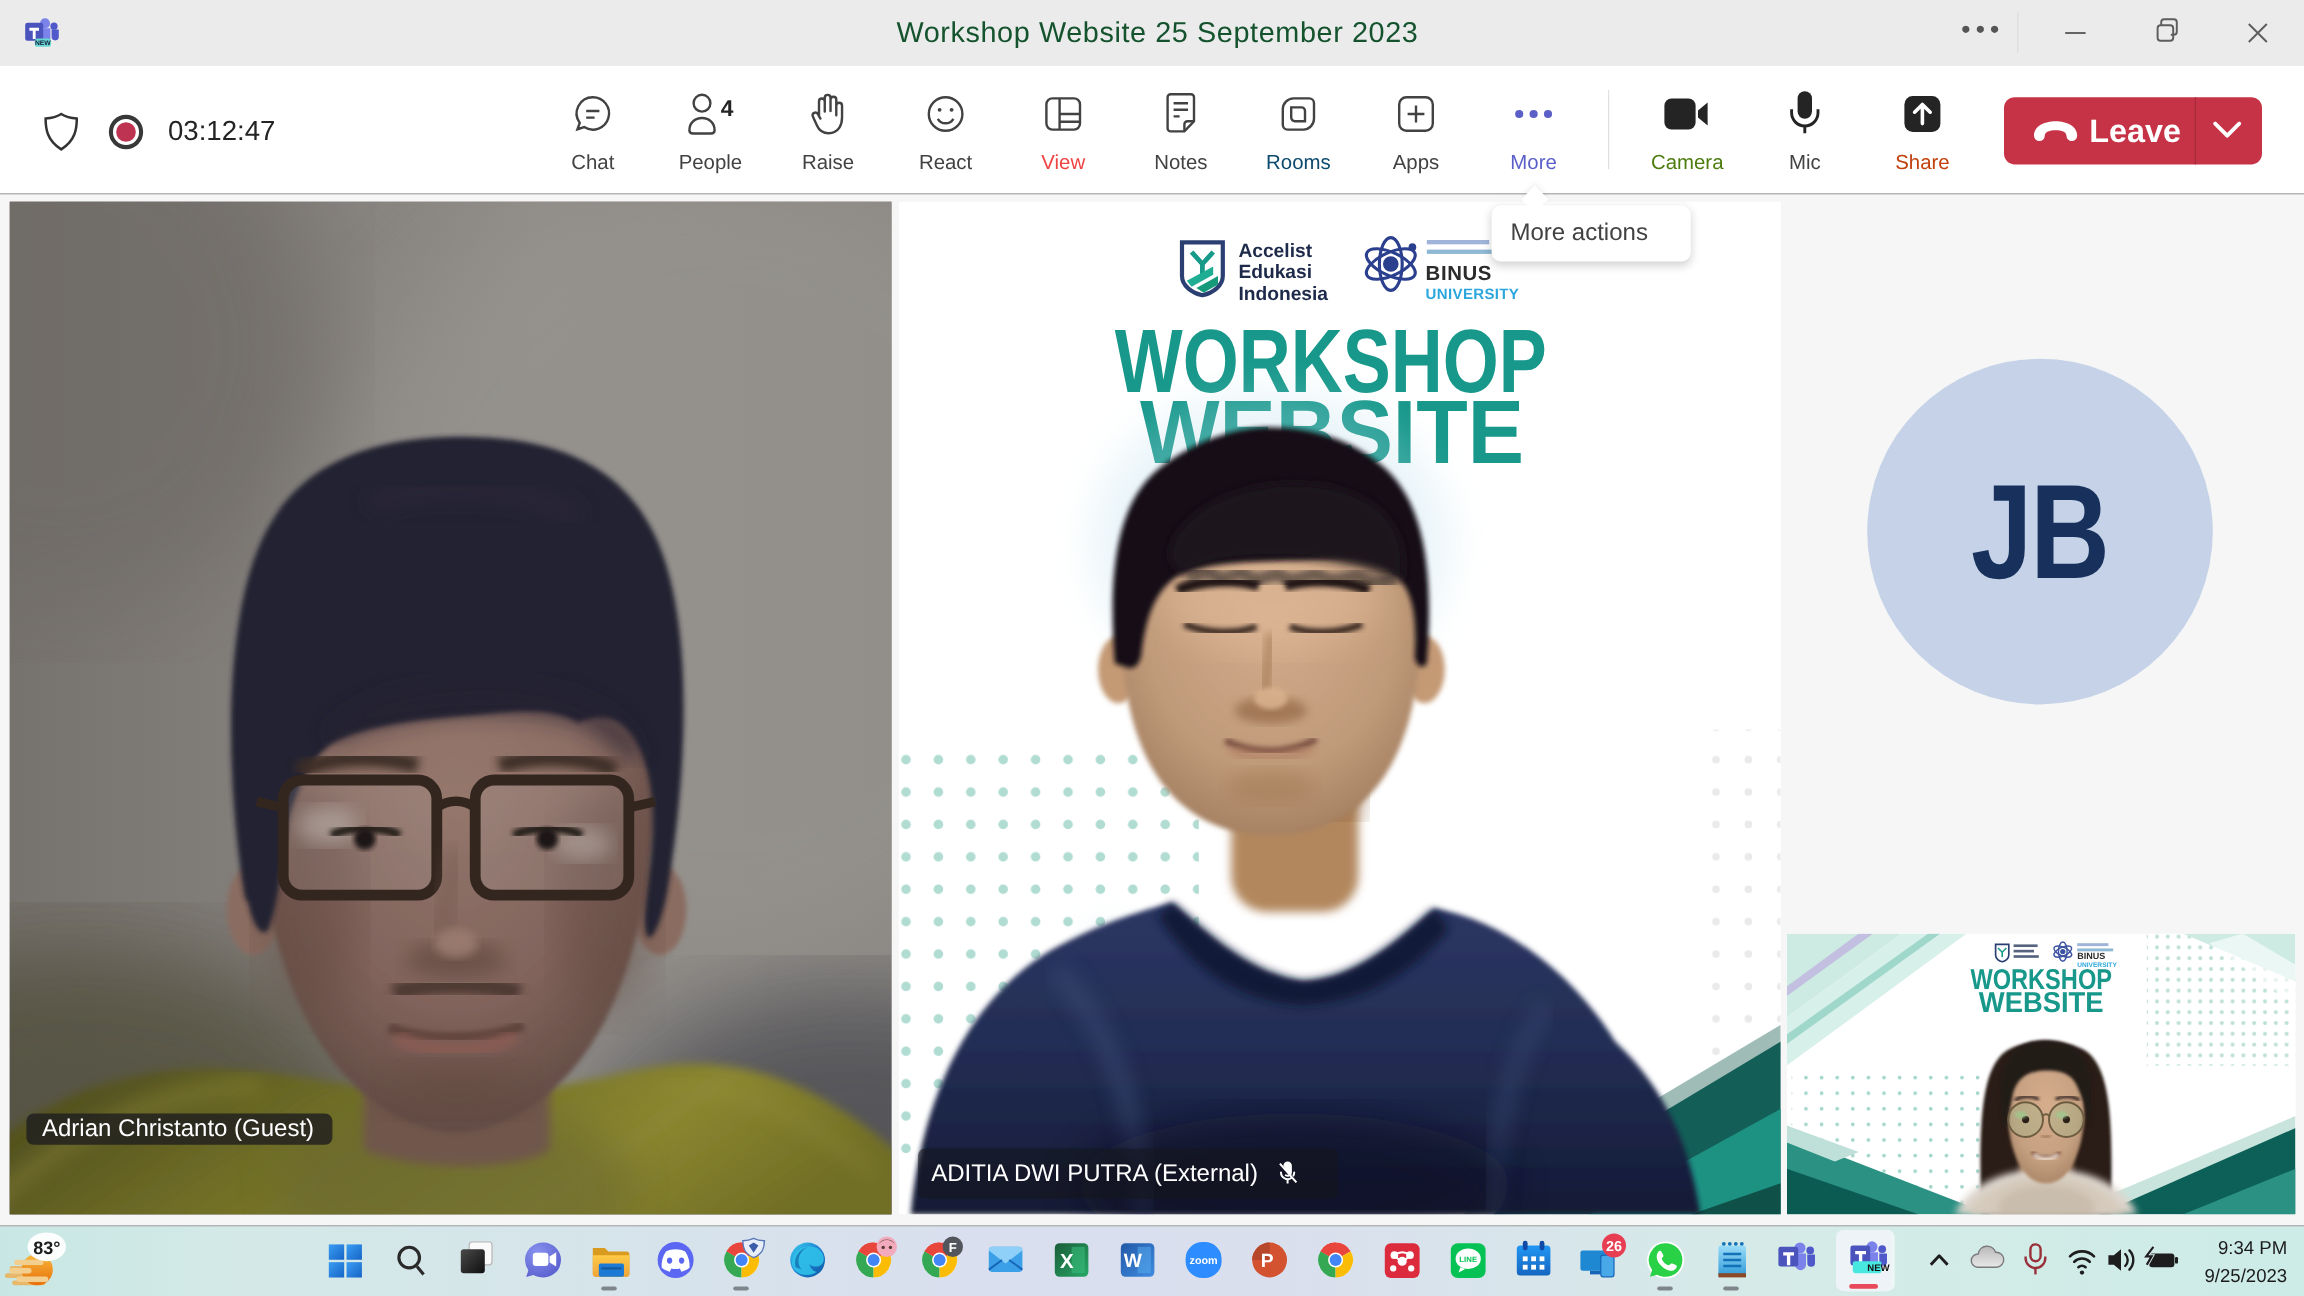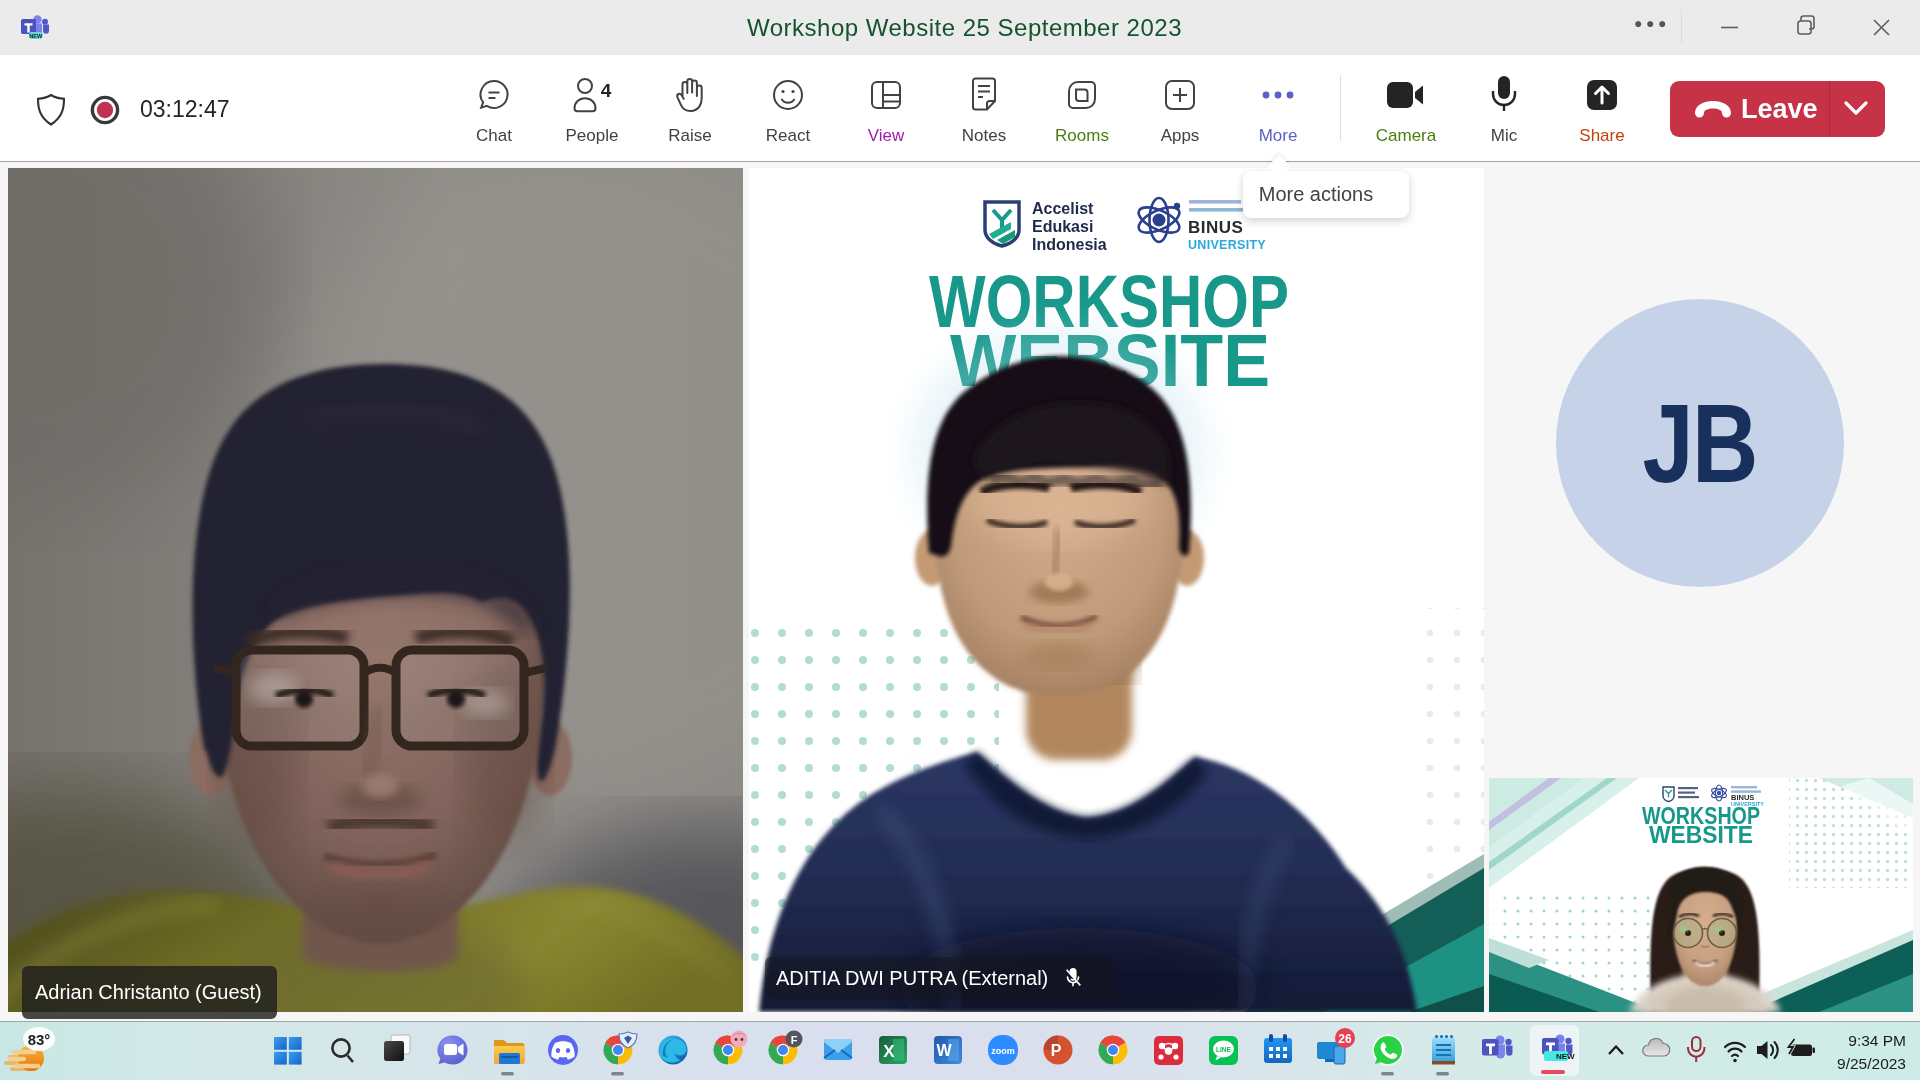--- a/index.html
+++ b/index.html
@@ -79,36 +79,36 @@
     <path d="M11.5 22 a7.5 7.5 0 0 0 13 0"></path>
   </svg>
   <div class="lb" style="position:absolute;left:788px;top:71px;transform:translateX(-50%);font-size:17px;color:#424242">React</div>
 
   <svg class="abs" style="left:868px;top:22px" width="36" height="36" viewBox="0 0 36 36" fill="none" stroke="#424242" stroke-width="2">
     <rect x="4" y="5" width="28" height="26" rx="5"></rect>
     <line x1="15" y1="5" x2="15" y2="31"></line>
       <line x1="15" y1="18" x2="32" y2="18"></line>
       <line x1="15" y1="24.5" x2="32" y2="24.5"></line>
   </svg>
-  <div class="lb" style="position:absolute;left:886px;top:71px;transform:translateX(-50%);font-size:17px;color:#a21caf">View</div>
+  <div class="lb" style="position:absolute;left:886px;top:71px;transform:translateX(-50%);font-size:17px;color:#ef4444">View</div>
 
   <svg class="abs" style="left:966px;top:20px" width="36" height="40" viewBox="0 0 36 40" fill="none" stroke="#424242" stroke-width="2">
     <path d="M7 6 a2.5 2.5 0 0 1 2.5 -2.5 h17 a2.5 2.5 0 0 1 2.5 2.5 v20 l-8 8.5 h-11.5 a2.5 2.5 0 0 1 -2.5 -2.5 Z"></path>
     <path d="M21 34 v-5.5 a2.5 2.5 0 0 1 2.5 -2.5 h5"></path>
     <line x1="12" y1="11" x2="24" y2="11"></line>
       <line x1="12" y1="16.5" x2="24" y2="16.5"></line>
       <line x1="12" y1="22" x2="17" y2="22"></line>
   </svg>
   <div class="lb" style="position:absolute;left:984px;top:71px;transform:translateX(-50%);font-size:17px;color:#424242">Notes</div>
 
   <svg class="abs" style="left:1064px;top:22px" width="36" height="36" viewBox="0 0 36 36" fill="none" stroke="#424242" stroke-width="2">
     <path d="M14 5 h13 a4 4 0 0 1 4 4 v13 a9 9 0 0 1 -9 9 h-13 a4 4 0 0 1 -4 -4 v-13 a9 9 0 0 1 9 -9 Z"></path>
     <path d="M12 12.5 h8.5 a3 3 0 0 1 3 3 v8.5 h-8.5 a3 3 0 0 1 -3 -3 Z"></path>
   </svg>
-  <div class="lb" style="position:absolute;left:1082px;top:71px;transform:translateX(-50%);font-size:17px;color:#4d7c0f">Rooms</div>
+  <div class="lb" style="position:absolute;left:1082px;top:71px;transform:translateX(-50%);font-size:17px;color:#0c4a6e">Rooms</div>
 
   <svg class="abs" style="left:1162px;top:22px" width="36" height="36" viewBox="0 0 36 36" fill="none" stroke="#424242" stroke-width="2">
     <rect x="4" y="4" width="28" height="28" rx="6"></rect>
     <line x1="18" y1="11" x2="18" y2="25"></line>
       <line x1="11" y1="18" x2="25" y2="18"></line>
   </svg>
   <div class="lb" style="position:absolute;left:1180px;top:71px;transform:translateX(-50%);font-size:17px;color:#424242">Apps</div>
 
   <svg class="abs" style="left:1260px;top:34px" width="36" height="12" viewBox="0 0 36 12">
     <circle cx="6" cy="6" r="3.4" fill="#5b5fc7"></circle>
@@ -345,21 +345,21 @@
 
       <path d="M 272 449 C 295 461 325 461 348 448" stroke="#7e5244" stroke-width="6" fill="none" filter="url(#mb2)"></path>
       <path d="M 276 456 C 298 466 322 466 344 455" stroke="#b07a60" stroke-width="7" fill="none" opacity="0.7" filter="url(#mb4)"></path>
       <ellipse cx="310" cy="487" rx="36" ry="14" fill="#9a6f4c" opacity="0.4" filter="url(#mb8)"></ellipse>
     </g>
   </svg>
   </div>
   <div class="abs" style="left:1556px;top:136px;width:288px;height:288px;border-radius:50%;background:#c5d2e8;display:flex;align-items:center;justify-content:center">
     <span style="font-size:112px;font-weight:bold;color:#17305c;transform:scaleX(0.82);letter-spacing:-2px">JB</span>
   </div>
-  <div class="namelabel" style="left:22px;top:803px;width:255px;height:53px;padding-left:13px">Adrian Christanto (Guest)</div>
+  <div class="namelabel" style="left:22px;top:765px;width:255px;height:26px;padding-left:13px">Adrian Christanto (Guest)</div>
   <div class="namelabel" style="left:765px;top:794px;width:350px;height:42px;padding-left:11px;background:rgba(22,22,28,0.55)">ADITIA DWI PUTRA (External)
     <svg style="margin-left:14px" width="22" height="22" viewBox="0 0 24 24">
       <path d="M9 5 a3 3 0 0 1 6 0 v6 a3 3 0 0 1 -4.7 2.5 M6 11 a6 6 0 0 0 9.6 4.8 M18 11 a6 6 0 0 1 -0.7 2.8" fill="none" stroke="#fff" stroke-width="1.8" stroke-linecap="round"></path>
       <path d="M9 5 a3 3 0 0 1 6 0 v6 a3 3 0 0 1 -1 2.2 l-5 -5 Z" fill="#fff"></path>
       <line x1="12" y1="17.5" x2="12" y2="21" stroke="#fff" stroke-width="1.8"></line>
       <line x1="5" y1="3" x2="20" y2="20" stroke="#fff" stroke-width="1.8"></line>
     </svg>
   </div>
   <div class="tile" id="tile-woman" style="left:1489px;top:615px;width:424px;height:234px;background:#ffffff">
   <svg width="424" height="234" viewBox="0 0 424 234">

